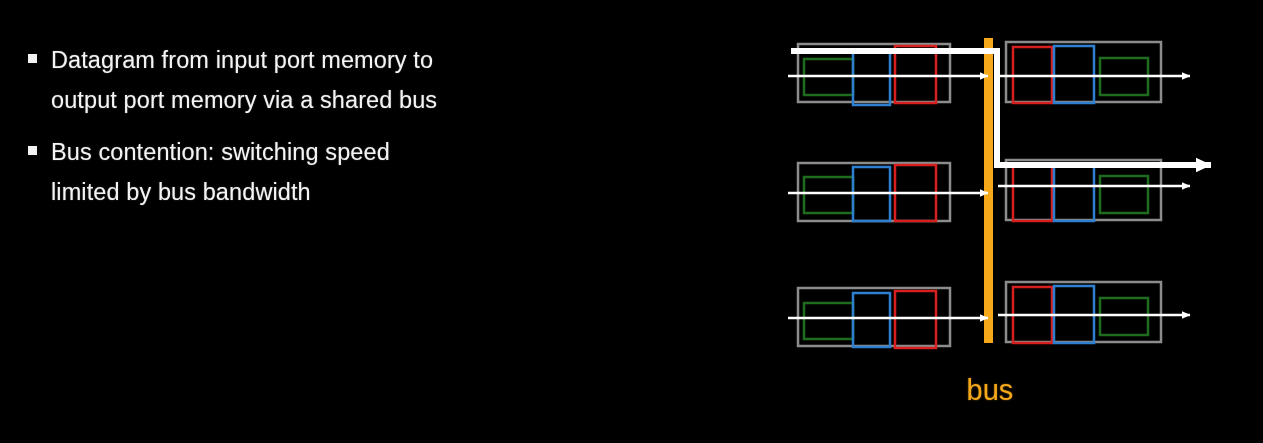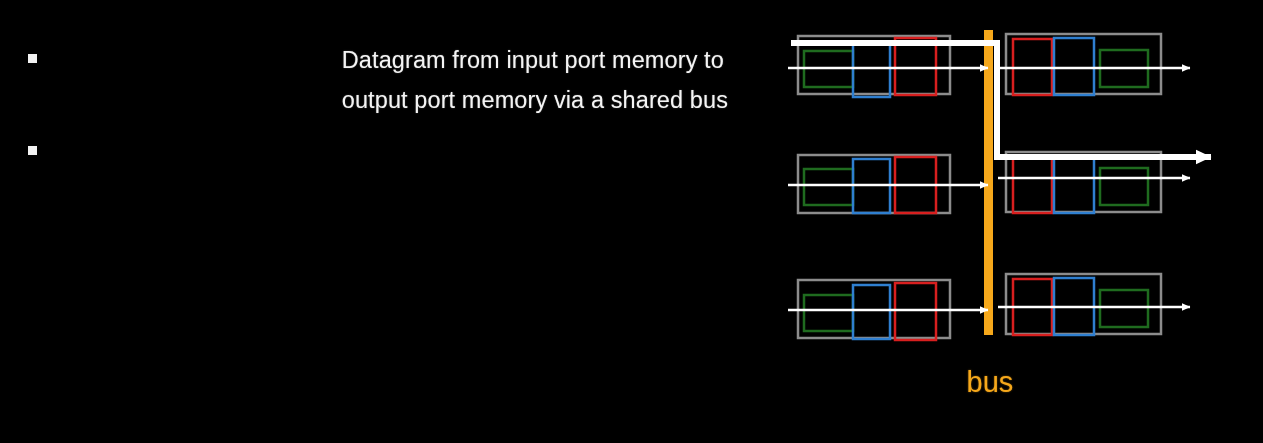--- a/index.html
+++ b/index.html
@@ -26,21 +26,20 @@
   #bullets {
     position: absolute;
     left: 28px;
     top: 40px;
     width: 700px;
   }
   .bullet {
     display: flex;
     align-items: flex-start;
     margin-bottom: 12px;
-    justify-content: space-between;
   }
   .bullet-marker {
     width: 9px;
     height: 9px;
     background: #f2f2f2;
     margin-top: 14px;
     margin-right: 14px;
     flex: 0 0 auto;
   }
   .bullet-text {
@@ -50,21 +49,21 @@
     letter-spacing: 0.1px;
     font-family: "Liberation Sans", sans-serif;
     text-shadow: 0 0 1.5px rgba(255,255,255,0.35);
     white-space: pre-line;
   }
 
   
   #diagram {
     position: absolute;
     left: 770px;
-    top: 0px;
+    top: 8px;
     width: 493px;
     height: 412px;
   }
   #diagram svg { display: block; }
   .bus-label {
     position: absolute;
     left: 160px;
     top: 366px;
     width: 120px;
     text-align: center;
@@ -82,20 +81,22 @@
   <div id="bullets">
 
     <div class="bullet">
       <span class="bullet-marker"></span>
       <span class="bullet-text">Datagram from input port memory to
 output port memory via a shared bus</span>
     </div>
 
     <div class="bullet">
       <span class="bullet-marker"></span>
+      <span class="bullet-text">Bus contention:  switching speed
+limited by bus bandwidth</span>
     </div>
 
 
   </div>
 
   <div id="diagram">
 
     <svg width="493" height="443" viewBox="0 0 493 443">
 
       <defs>

